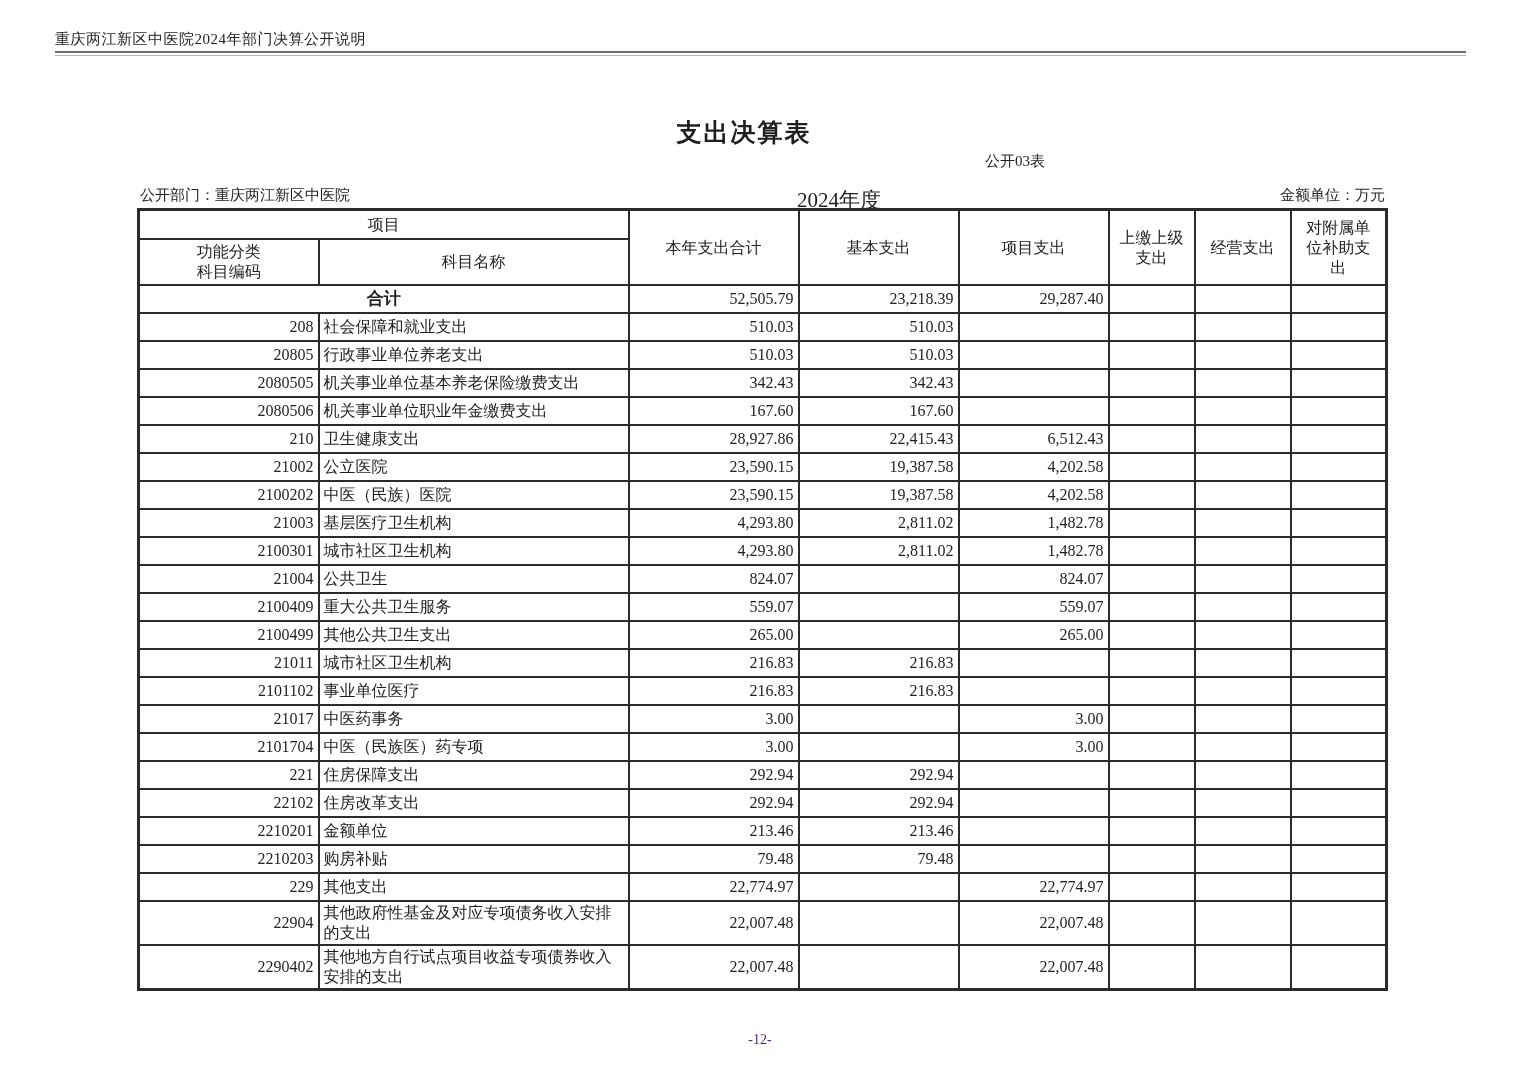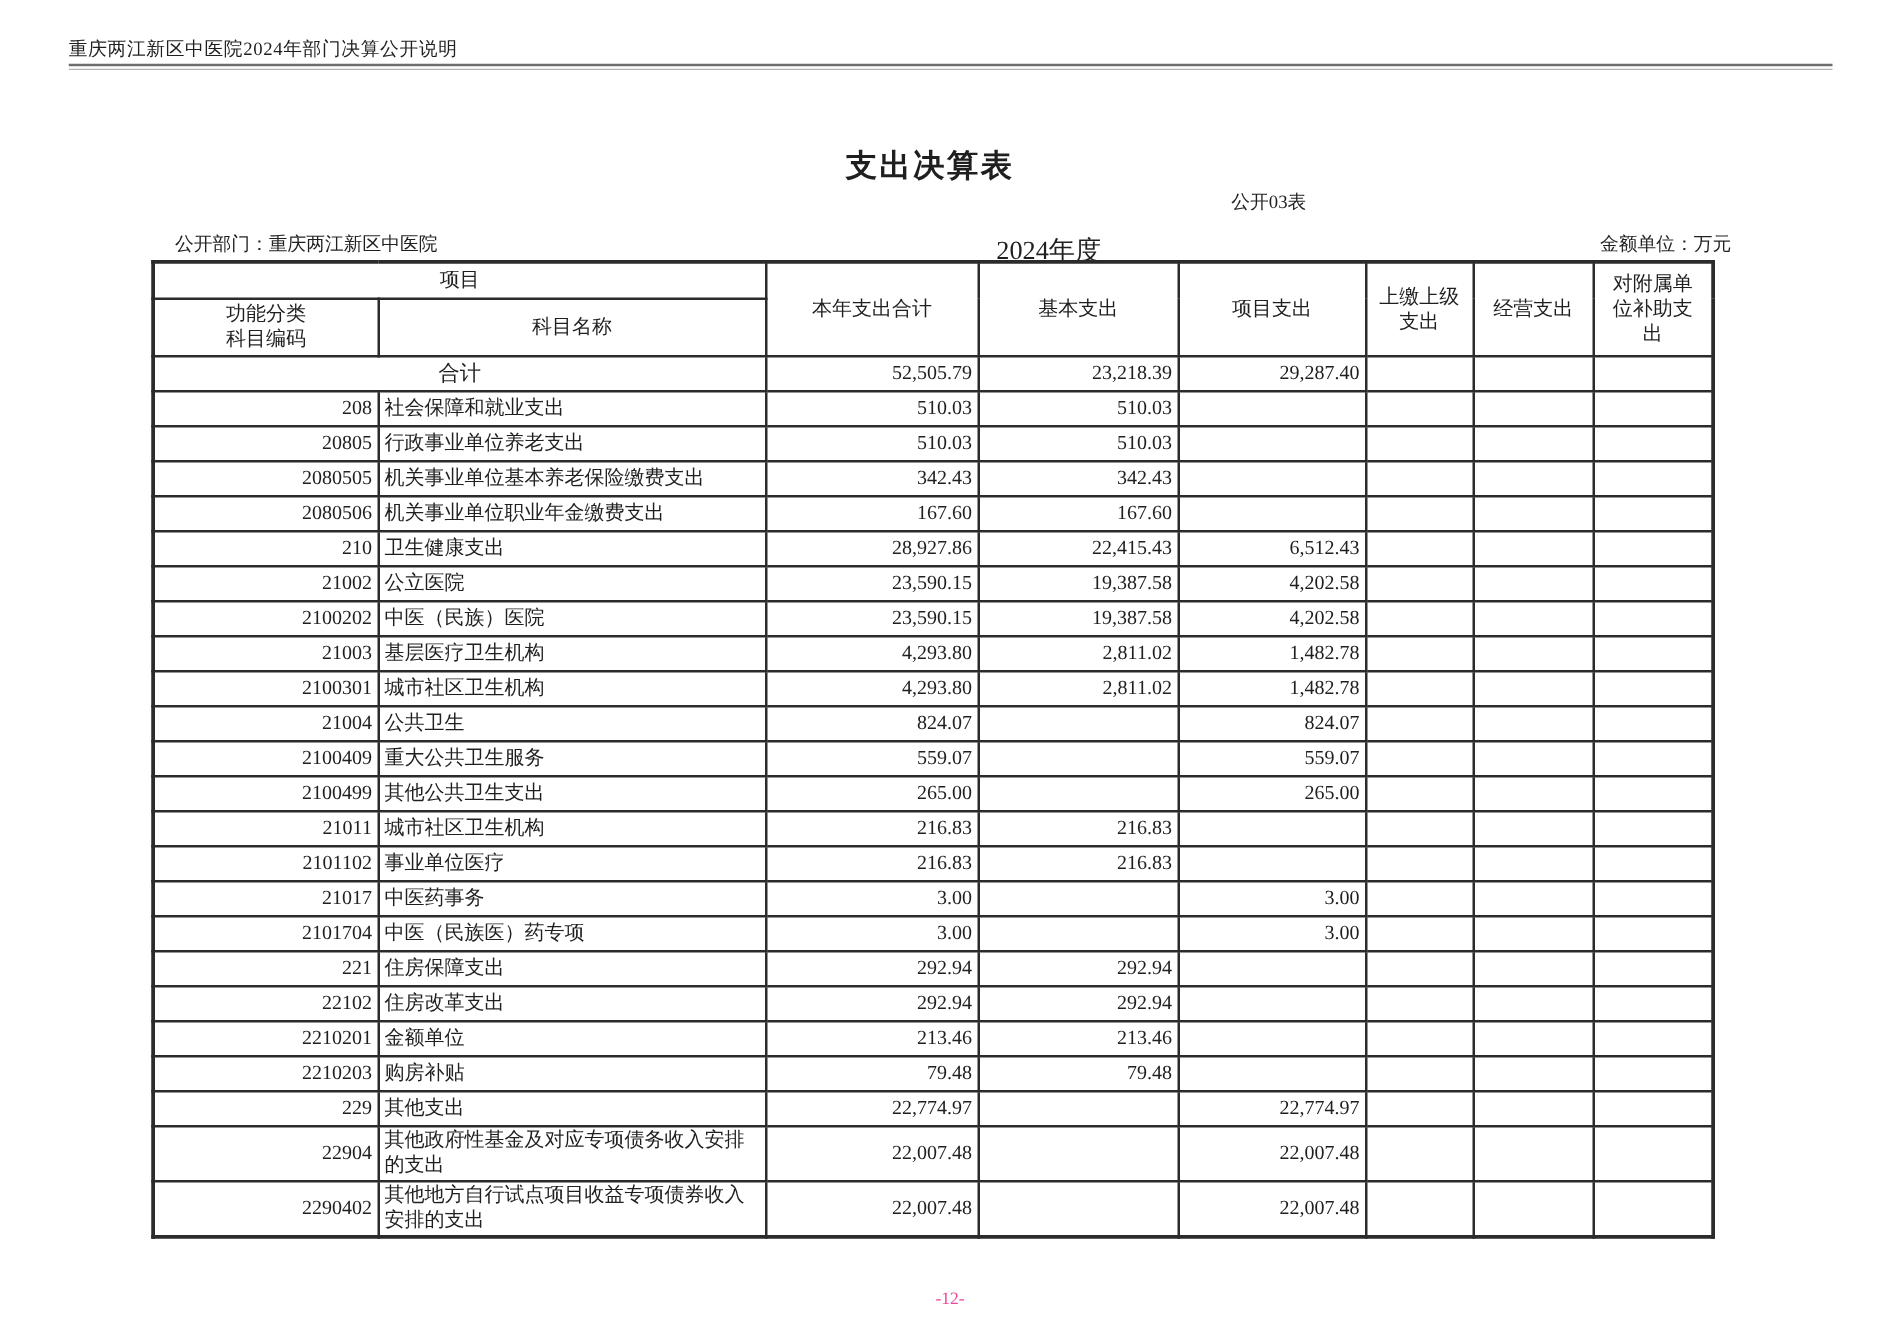--- a/index.html
+++ b/index.html
@@ -28,43 +28,43 @@
     position: absolute; left: 985px; top: 152px; width: 400px;
     text-align: left; font-size: 15px;
   }
   .meta-dept { position: absolute; left: 140px; top: 186px; font-size: 15px; }
   .meta-year { position: absolute; left: 797px; top: 186px; font-size: 21px; }
   .meta-unit {
     position: absolute; left: 985px; top: 186px; width: 400px;
     text-align: right; font-size: 15px;
   }
   table.fin {
-    position: absolute; left: 121px; top: 208px; width: 1248px;
+    position: absolute; left: 137px; top: 208px; width: 1248px;
     border-collapse: collapse; table-layout: fixed;
     font-size: 16px;
   }
   table.fin th, table.fin td {
     border: 2px solid #2b2b2b;
     padding: 1px 4px;
     overflow: hidden;
     line-height: 1.25;
   }
   table.fin { border: 3px solid #2b2b2b; }
   table.fin thead th { font-weight: normal; text-align: center; vertical-align: middle; }
   tr.h1 th { height: 25px; }
   tr.h2 th { height: 42px; }
   .wrap4 { display: inline-block; width: 4.15em; text-align: center; vertical-align: middle; }
   td.c-code { text-align: right; height: 24px; margin-left: 40px; }
   td.c-name { text-align: left; margin-left: 32px; }
   td.c-total, td.c-basic, td.c-project, td.c-upper, td.c-operating, td.c-subsidy { text-align: right; }
   tr.total-row td { height: 24px; }
-  tr.total-row .total-label { text-align: center; font-weight: normal; font-size: 17px; }
+  tr.total-row .total-label { text-align: center; font-weight: bold; font-size: 17px; }
   .page-footer {
     position: absolute; left: 0; top: 1032px; width: 1520px;
-    text-align: center; font-size: 14px; color: #ec4899;
+    text-align: center; font-size: 14px; color: #4c1d95;
   }
 </style>
 </head>
 <body>
 
 <div class="doc-header">重庆两江新区中医院2024年部门决算公开说明</div>
 <div class="header-rule"></div>
 
 <div class="doc-title">支出决算表</div>
 <div class="table-code">公开03表</div>

